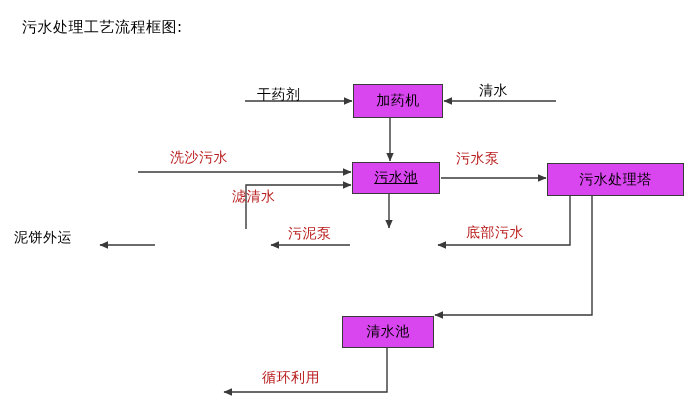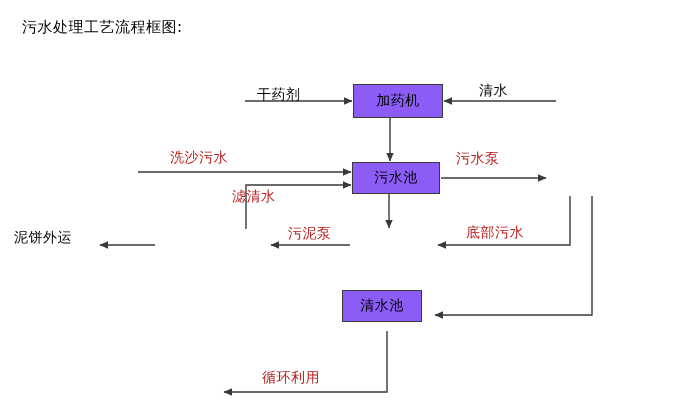--- a/index.html
+++ b/index.html
@@ -22,21 +22,21 @@
     font-size: 15px;
     font-weight: normal;
     color: #000000;
     letter-spacing: 0.5px;
     white-space: nowrap;
   }
   .node {
     position: absolute;
     box-sizing: border-box;
     border: 1px solid #3a3a3a;
-    background: #8b5cf6;
+    background: #d946ef;
     display: flex;
     align-items: center;
     justify-content: center;
     font-size: 14px;
     color: #000000;
     white-space: nowrap;
     letter-spacing: 0.5px;
   }
   .edge-label {
     position: absolute;
@@ -96,28 +96,31 @@
     <line x1="350" y1="245" x2="271" y2="245" marker-end="url(#ah)"></line>
     <line x1="155" y1="245" x2="100" y2="245" marker-end="url(#ah)"></line>
 
     <polyline points="387,331 387,392 224,392" marker-end="url(#ah)"></polyline>
   </svg>
 
   <div class="node" style="left:353px; top:84px; width:90px; height:34px;">
     <span>加药机</span>
   </div>
 
-  <div class="node" style="left:352px; top:162px; width:88px; height:32px;">
+  <div class="node" style="left:352px; top:162px; width:88px; height:32px;text-decoration:underline;">
     <span>污水池</span>
+  </div>
+
+  <div class="node" style="left:547px; top:163px; width:137px; height:33px;">
+    <span>污水处理塔</span>
   </div>
 
 
 
-
-  <div class="node" style="left:342px; top:290px; width:80px; height:32px;justify-content:center;">
+  <div class="node" style="left:342px; top:316px; width:92px; height:32px;justify-content:center;">
     <span>清水池</span>
   </div>
 
   <div class="terminal-label" style="left:257px; top:70px;margin-top:16px;">干药剂</div>
   <div class="terminal-label" style="left:479px; top:82px;">清水</div>
   <div class="terminal-label" style="left:14px; top:229px;">泥饼外运</div>
 
   <div class="edge-label" style="left:170px; top:149px;">洗沙污水</div>
   <div class="edge-label" style="left:232px; top:188px;">滤清水</div>
   <div class="edge-label" style="left:456px; top:150px;">污水泵</div>

